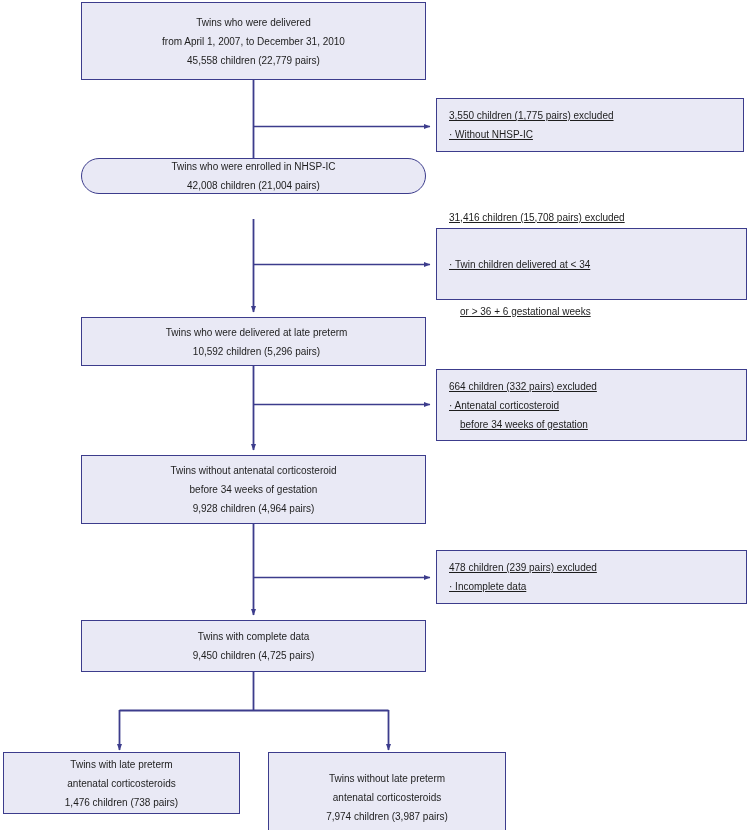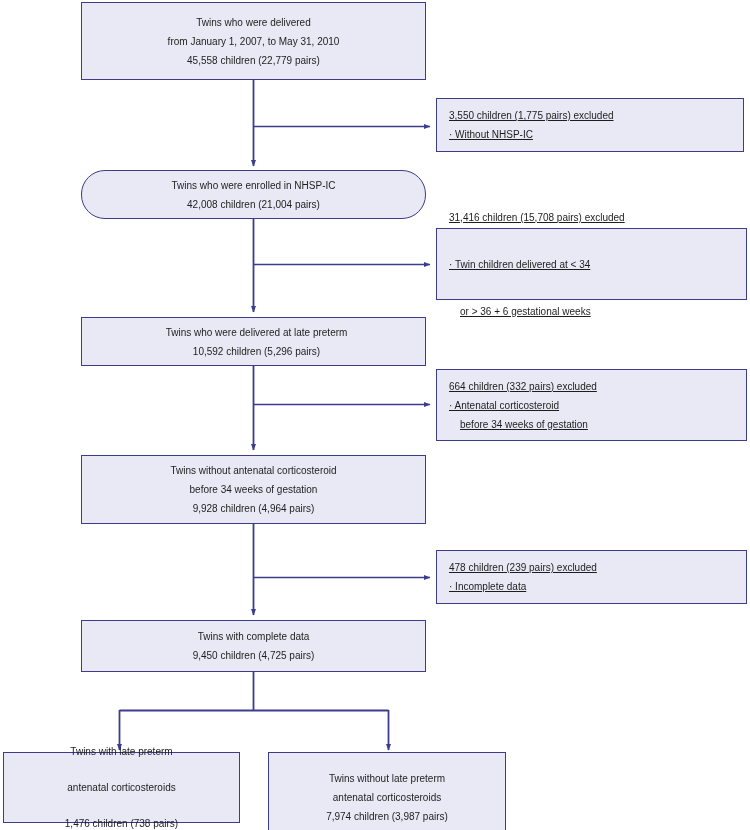--- a/index.html
+++ b/index.html
@@ -87,25 +87,25 @@
     <line x1="253.5" y1="577.5" x2="430" y2="577.5" stroke="#3c3c8c" stroke-width="1.6" marker-end="url(#arrowhead)"></line>
 
     <line x1="253.5" y1="672" x2="253.5" y2="711" stroke="#3c3c8c" stroke-width="1.8"></line>
     <line x1="119.5" y1="710.5" x2="388.5" y2="710.5" stroke="#3c3c8c" stroke-width="1.8"></line>
     <line x1="119.5" y1="710" x2="119.5" y2="750" stroke="#3c3c8c" stroke-width="1.8" marker-end="url(#arrowhead)"></line>
     <line x1="388.5" y1="710" x2="388.5" y2="750" stroke="#3c3c8c" stroke-width="1.8" marker-end="url(#arrowhead)"></line>
   </svg>
 
   <div class="node" style="left:81px; top:2px; width:345px; height:78px;">
     <span class="ln">Twins who were delivered</span>
-    <span class="ln">from January 1, 2007, to May 31, 2010</span>
+    <span class="ln">from April 1, 2007, to December 31, 2010</span>
     <span class="ln">45,558 children (22,779 pairs)</span>
   </div>
 
-  <div class="node" style="left:81px; top:170px; width:345px; height:49px;border-radius:24px;">
+  <div class="node" style="left:81px; top:158px; width:345px; height:36px;border-radius:24px;">
     <span class="ln">Twins who were enrolled in NHSP-IC</span>
     <span class="ln">42,008 children (21,004 pairs)</span>
   </div>
 
   <div class="node" style="left:81px; top:317px; width:345px; height:49px;padding-left:12px;">
     <span class="ln">Twins who were delivered at late preterm</span>
     <span class="ln">10,592 children (5,296 pairs)</span>
   </div>
 
   <div class="node" style="left:81px; top:455px; width:345px; height:69px;">
@@ -134,21 +134,21 @@
     <span class="ln indent1">664 children (332 pairs) excluded</span>
     <span class="ln indent1">· Antenatal corticosteroid</span>
     <span class="ln indent2">before 34 weeks of gestation</span>
   </div>
 
   <div class="node left-align" style="left:436px; top:550px; width:311px; height:54px;">
     <span class="ln indent1">478 children (239 pairs) excluded</span>
     <span class="ln indent1">· Incomplete data</span>
   </div>
 
-  <div class="node" style="left:3px; top:752px; width:237px; height:71px;gap:17px;">
+  <div class="node" style="left:3px; top:752px; width:237px; height:62px;">
     <span class="ln">Twins with late preterm</span>
     <span class="ln">antenatal corticosteroids</span>
     <span class="ln">1,476 children (738 pairs)</span>
   </div>
 
   <div class="node" style="left:268px; top:752px; width:238px; height:90px;">
     <span class="ln">Twins without late preterm</span>
     <span class="ln">antenatal corticosteroids</span>
     <span class="ln">7,974 children (3,987 pairs)</span>
   </div>

